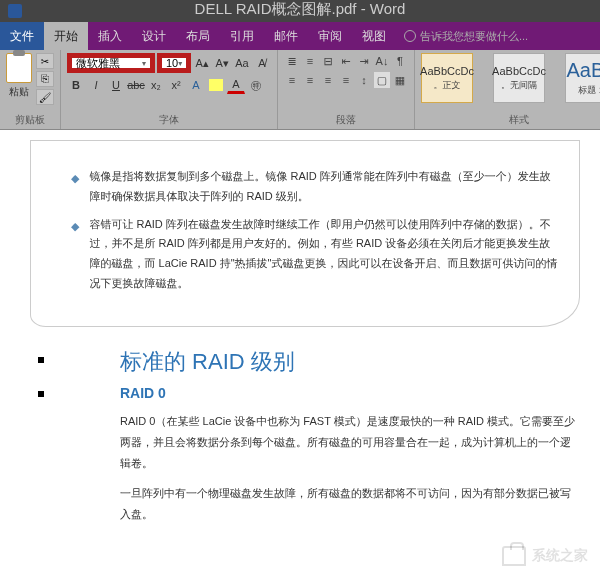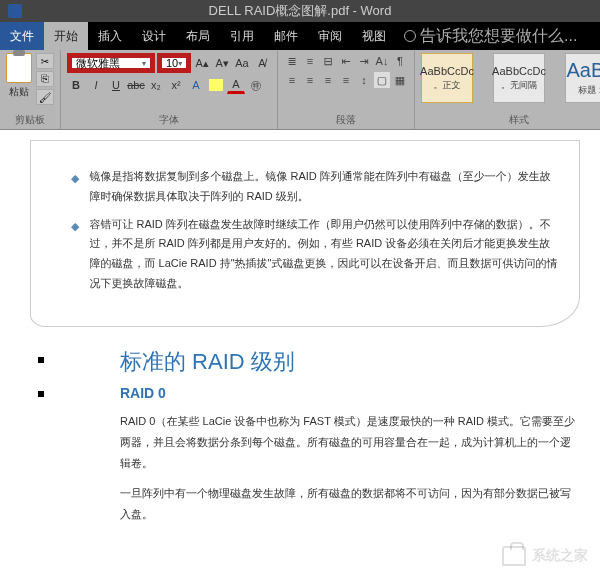--- a/index.html
+++ b/index.html
@@ -1,25 +1,25 @@
 <!DOCTYPE html>
 <html><head>
 <meta charset="utf-8">
 <style>
 * { margin: 0; padding: 0; box-sizing: border-box; font-family: "Microsoft YaHei", sans-serif; }
 body { background: #fff; width: 600px; height: 574px; overflow: hidden; }
 
-.titlebar { background: #444; height: 22px; display: flex; align-items: center; justify-content: center; color: #ccc; font-size: 13px; position: relative; }
+.titlebar { background: #444; height: 22px; display: flex; align-items: flex-start; justify-content: center; color: #ccc; font-size: 15px; position: relative; }
 .titlebar::before { content: ""; position: absolute; top: 4px; left: 8px; width: 14px; height: 14px; background: #2a579a; border-radius: 2px; }
 
-.menubar { background: #000000; height: 28px; display: flex; align-items: stretch; font-size: 12px; }
+.menubar { background: #701a75; height: 28px; display: flex; align-items: stretch; font-size: 12px; }
 .menu-tab { padding: 0 10px; color: #ddd; display: flex; align-items: center; cursor: pointer; }
 .menu-tab.file { background: #2a579a; color: #fff; }
 .menu-tab.active { background: #b6b6b6; color: #222; }
-.tell-me { color: #aaa; font-size: 16px; display: flex; align-items: center; gap: 4px; margin-left: 8px; }
+.tell-me { color: #aaa; font-size: 11px; display: flex; align-items: center; gap: 4px; margin-left: 8px; }
 .bulb { width: 12px; height: 12px; border-radius: 50%; border: 1px solid #aaa; }
 
 .ribbon { background: #b6b6b6; height: 80px; display: flex; border-bottom: 1px solid #888; }
 .group { border-right: 1px solid #999; padding: 3px 6px 0; display: flex; flex-direction: column; justify-content: space-between; }
 .group-label { text-align: center; font-size: 10px; color: #555; padding: 2px 0; }
 .group-content { flex: 1; display: flex; align-items: flex-start; gap: 4px; }
 
 .paste-btn { display: flex; flex-direction: column; align-items: center; gap: 2px; }
 .paste-icon { width: 26px; height: 30px; background: #fff; border: 1px solid #c99a3a; border-radius: 2px; position: relative; }
 .paste-icon::before { content: ""; position: absolute; top: -4px; left: 6px; width: 12px; height: 6px; background: #888; border-radius: 2px; }

